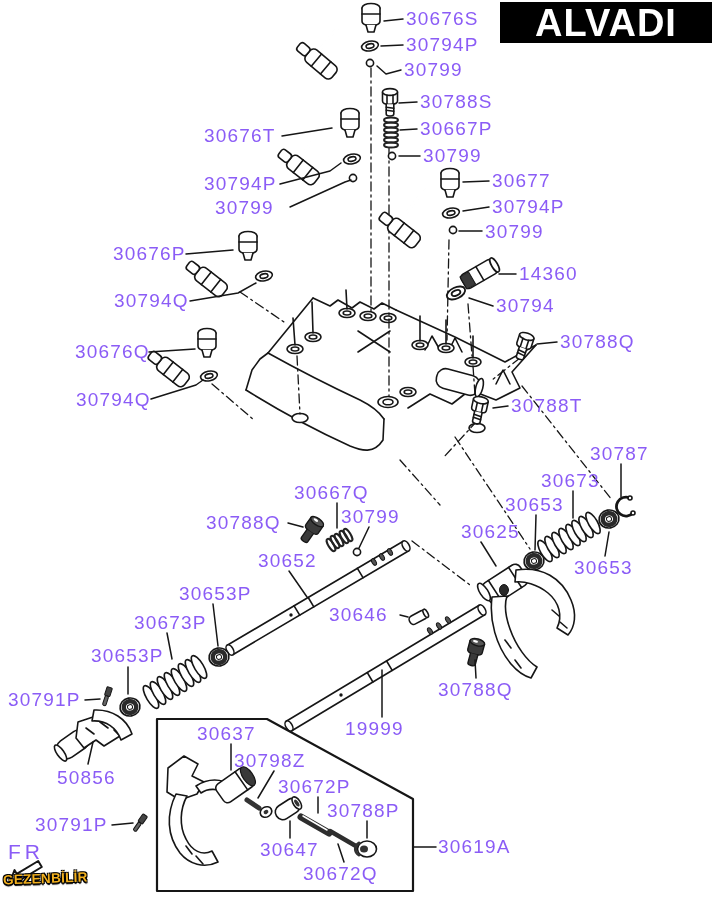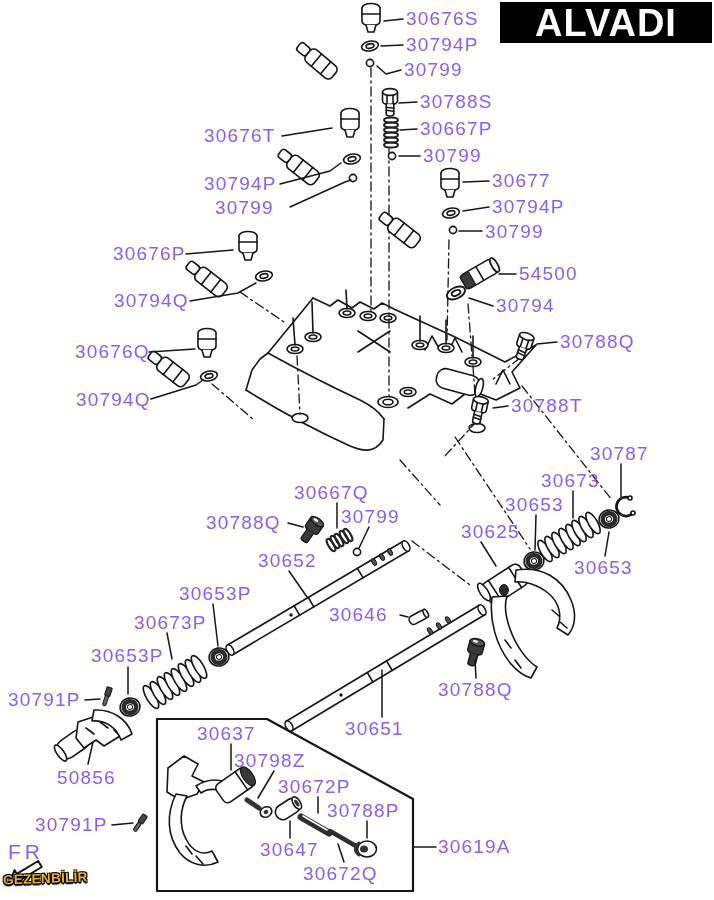--- a/index.html
+++ b/index.html
@@ -454,21 +454,21 @@
 <div class="plabel" style="left:420px;top:92px">30788S</div>
 <div class="plabel" style="left:420px;top:119px">30667P</div>
 <div class="plabel" style="left:204px;top:126px">30676T</div>
 <div class="plabel" style="left:423px;top:146px">30799</div>
 <div class="plabel" style="left:204px;top:174px">30794P</div>
 <div class="plabel" style="left:492px;top:171px">30677</div>
 <div class="plabel" style="left:215px;top:198px">30799</div>
 <div class="plabel" style="left:492px;top:197px">30794P</div>
 <div class="plabel" style="left:485px;top:222px">30799</div>
 <div class="plabel" style="left:113px;top:244px">30676P</div>
-<div class="plabel" style="left:519px;top:264px">54500</div>
+<div class="plabel" style="left:519px;top:264px">14360</div>
 <div class="plabel" style="left:114px;top:291px">30794Q</div>
 <div class="plabel" style="left:496px;top:296px">30794</div>
 <div class="plabel" style="left:75px;top:342px">30676Q</div>
 <div class="plabel" style="left:560px;top:332px">30788Q</div>
 <div class="plabel" style="left:76px;top:390px">30794Q</div>
 <div class="plabel" style="left:511px;top:396px">30788T</div>
 <div class="plabel" style="left:590px;top:444px">30787</div>
 <div class="plabel" style="left:541px;top:471px">30673</div>
 <div class="plabel" style="left:294px;top:483px">30667Q</div>
 <div class="plabel" style="left:505px;top:495px">30653</div>
@@ -476,21 +476,21 @@
 <div class="plabel" style="left:341px;top:507px">30799</div>
 <div class="plabel" style="left:461px;top:522px">30625</div>
 <div class="plabel" style="left:258px;top:551px">30652</div>
 <div class="plabel" style="left:574px;top:558px">30653</div>
 <div class="plabel" style="left:179px;top:584px">30653P</div>
 <div class="plabel" style="left:134px;top:613px">30673P</div>
 <div class="plabel" style="left:91px;top:646px">30653P</div>
 <div class="plabel" style="left:329px;top:605px">30646</div>
 <div class="plabel" style="left:8px;top:690px">30791P</div>
 <div class="plabel" style="left:438px;top:680px">30788Q</div>
-<div class="plabel" style="left:345px;top:719px">30651</div>
+<div class="plabel" style="left:345px;top:719px">19999</div>
 <div class="plabel" style="left:197px;top:724px">30637</div>
 <div class="plabel" style="left:234px;top:751px">30798Z</div>
 <div class="plabel" style="left:57px;top:768px">50856</div>
 <div class="plabel" style="left:278px;top:777px">30672P</div>
 <div class="plabel" style="left:327px;top:801px">30788P</div>
 <div class="plabel" style="left:35px;top:815px">30791P</div>
 <div class="plabel" style="left:260px;top:840px">30647</div>
 <div class="plabel" style="left:438px;top:837px">30619A</div>
 <div class="plabel" style="left:303px;top:864px">30672Q</div>
 

